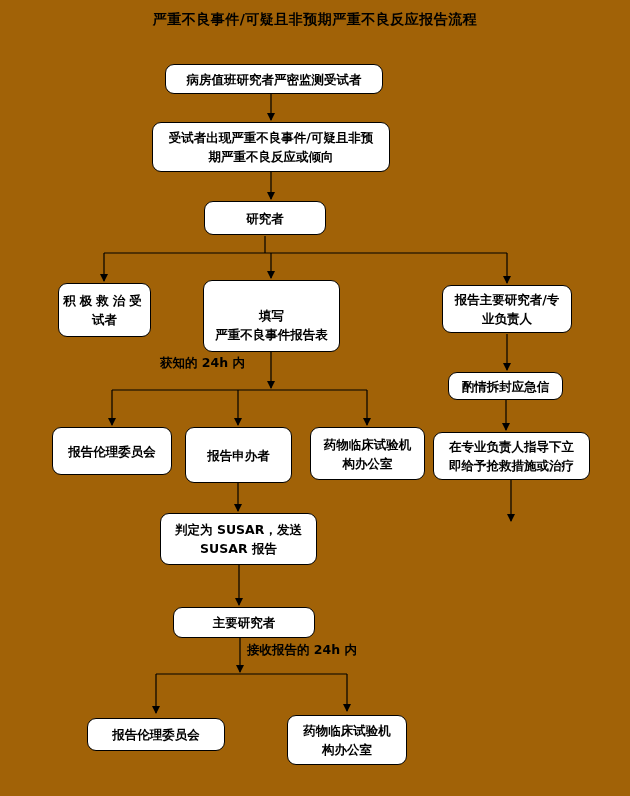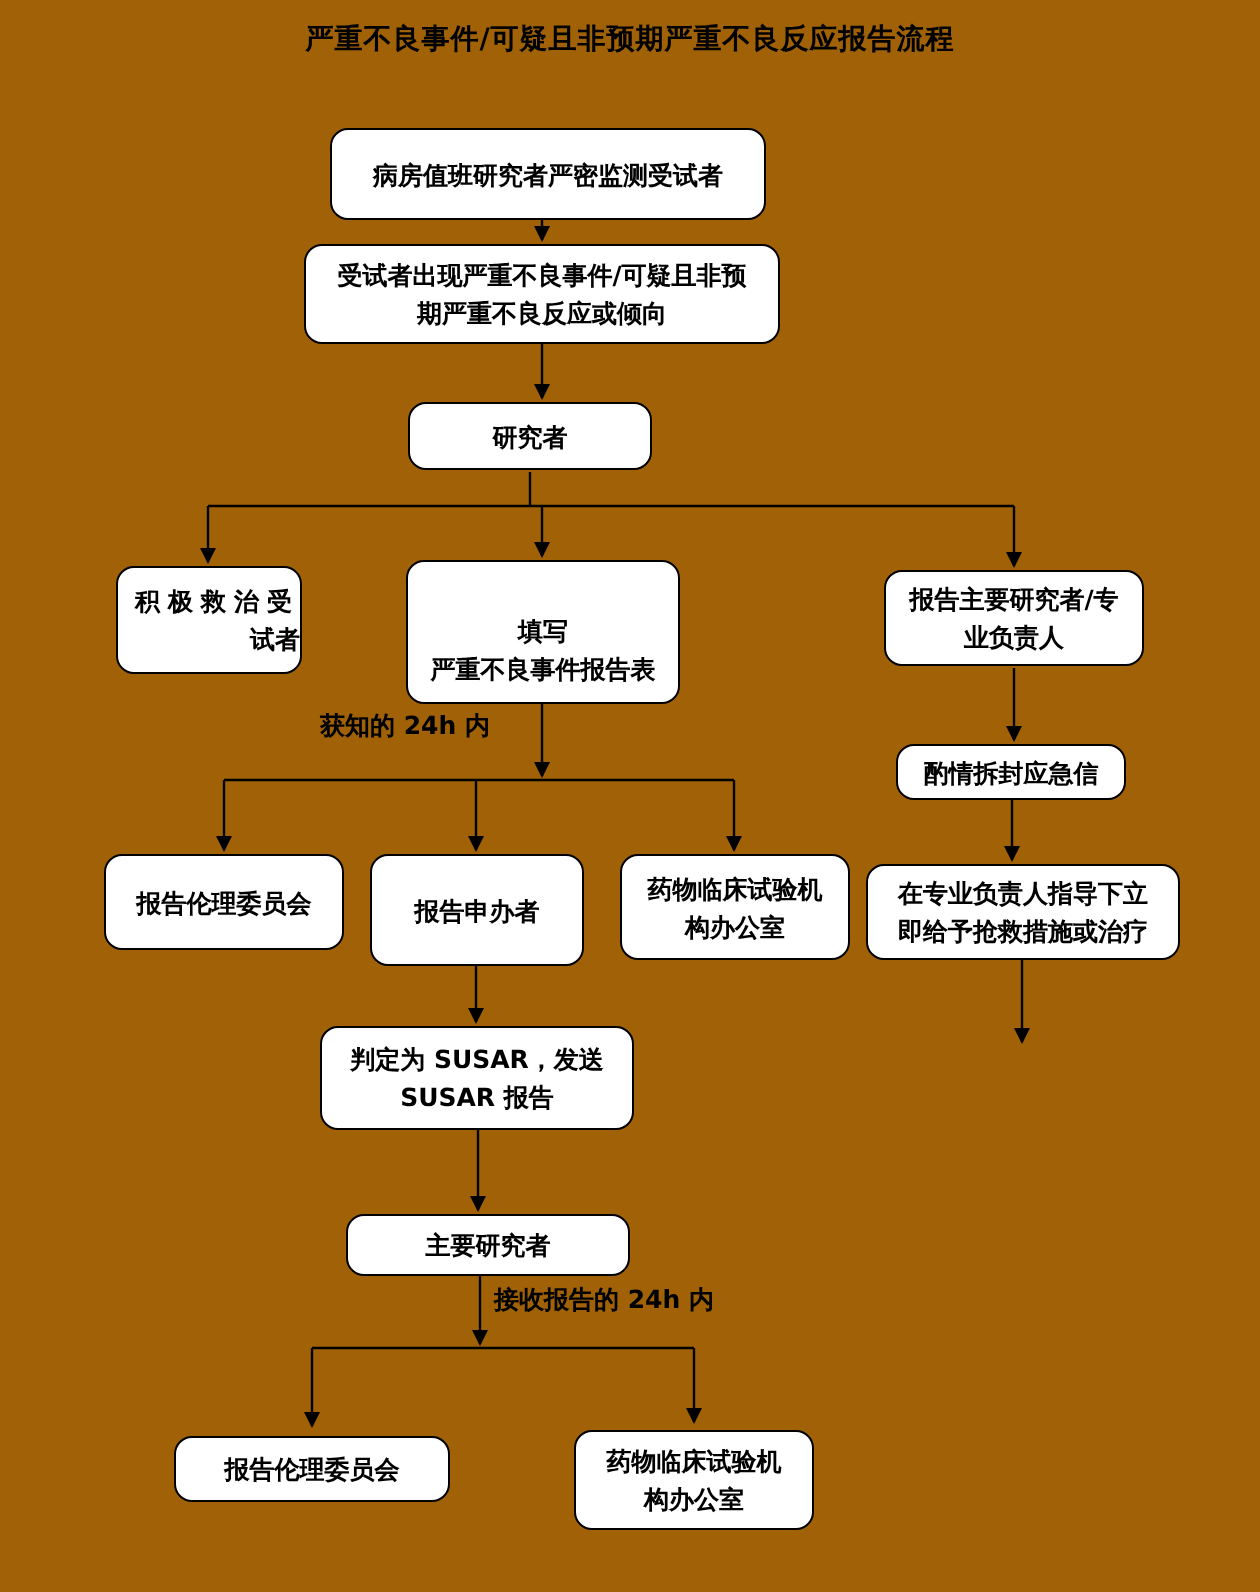--- a/index.html
+++ b/index.html
@@ -13,21 +13,21 @@
   }
   .connectors{position:absolute;top:0;left:0;width:630px;height:796px;}
   .node{
     position:absolute;box-sizing:border-box;background:#ffffff;
     border:1.5px solid #000;border-radius:9px;
     display:flex;flex-direction:column;align-items:center;justify-content:center;
     font-size:12.5px;font-weight:bold;line-height:19px;text-align:center;
   }
   .node .ln{display:block;white-space:nowrap;}
   .node.top-align{justify-content:flex-start;padding-top:25px;}
-  .node.left-align{align-items:flex-end;text-align:left;padding-left:0;}
+  .node.left-align{align-items:center;text-align:left;padding-left:0;}
   .node.left-align .ln:first-child{letter-spacing:4px;}
   .flabel{
     position:absolute;font-size:12.5px;font-weight:bold;white-space:nowrap;
   }
 </style>
 </head>
 <body>
 
 <div class="stage">
 
@@ -63,21 +63,21 @@
       <line x1="238" y1="483" x2="238" y2="511" marker-end="url(#arw)"></line>
       <line x1="239" y1="565" x2="239" y2="605" marker-end="url(#arw)"></line>
 
       <line x1="240" y1="638" x2="240" y2="672" marker-end="url(#arw)"></line>
       <line x1="156" y1="674" x2="347" y2="674"></line>
       <line x1="156" y1="674" x2="156" y2="713" marker-end="url(#arw)"></line>
       <line x1="347" y1="674" x2="347" y2="711" marker-end="url(#arw)"></line>
     </g>
   </svg>
 
-  <div class="node" style="left:165px;top:64px;width:218px;height:46px">
+  <div class="node" style="left:165px;top:64px;width:218px;height:30px">
     <span class="ln">病房值班研究者严密监测受试者</span>
   </div>
 
   <div class="node" style="left:152px;top:122px;width:238px;height:50px">
     <span class="ln">受试者出现严重不良事件/可疑且非预</span>
     <span class="ln">期严重不良反应或倾向</span>
   </div>
 
   <div class="node" style="left:204px;top:201px;width:122px;height:34px">
     <span class="ln">研究者</span>

